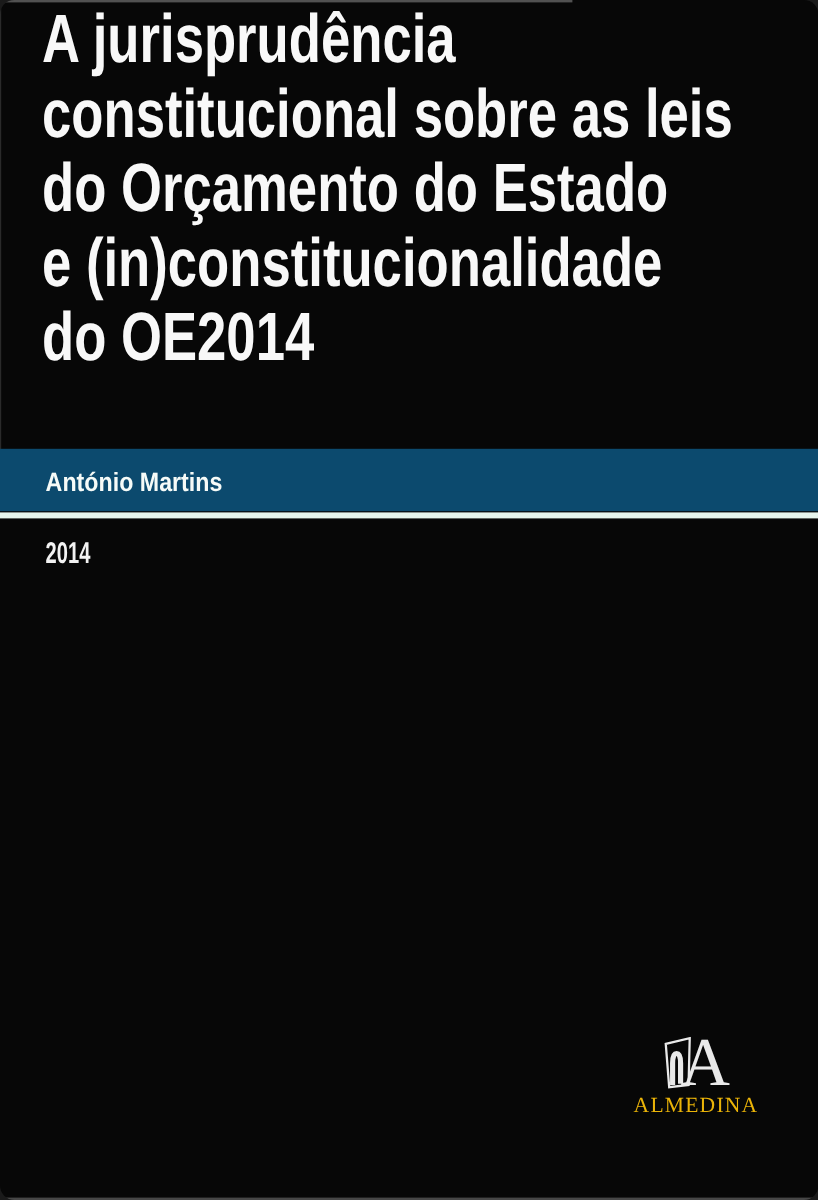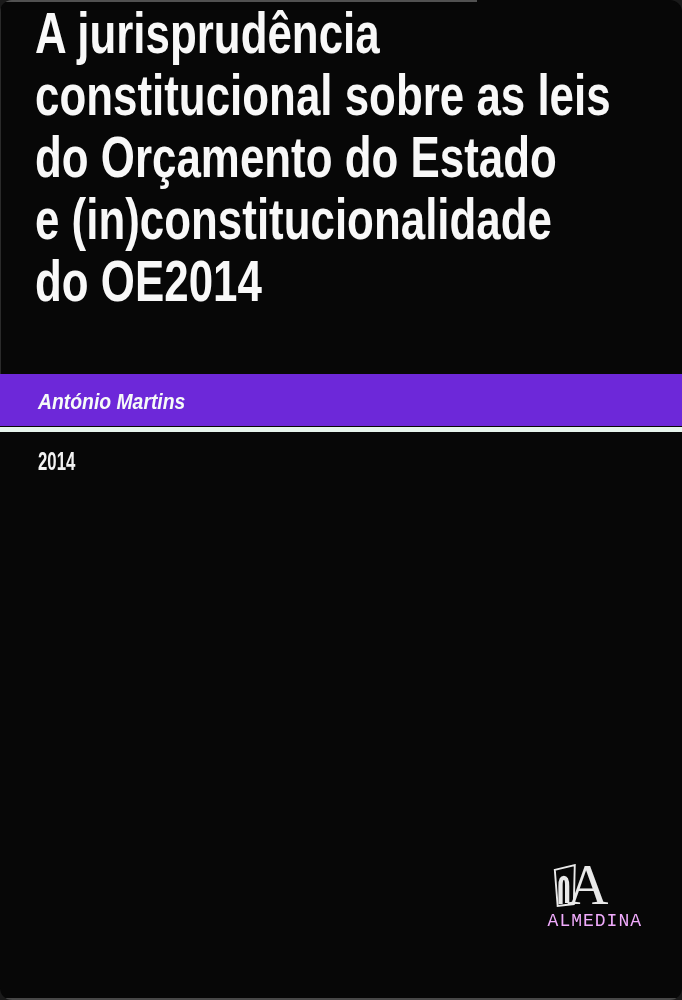--- a/index.html
+++ b/index.html
@@ -44,22 +44,21 @@
     transform: scaleX(0.77);
     transform-origin: left top;
     letter-spacing: 0;
   }
 
   
   .author-band {
     position: absolute;
     left: 0; top: 374px;
     width: 100%; height: 52px;
-    background: #6d28d9;
-    font-style: italic;
+    background: #0c4a6e;
   }
   .author {
     position: absolute;
     left: 38px; top: 15px;
     font-weight: bold;
     font-size: 22px;
     line-height: 26px;
     color: #f6fbf8;
     white-space: nowrap;
     transform: scaleX(0.88);
@@ -94,26 +93,25 @@
     color: #e9e9e9;
   }
   .publisher svg {
     display: block;
     margin: 0 auto;
     width: 58px;
     height: 44px;
   }
   .publisher-name {
     margin-top: 3px;
-    font-family: Liberation Mono, monospace;
+    font-family: Liberation Serif, serif;
     font-size: 18px;
     letter-spacing: 1px;
     white-space: nowrap;
-    color: #f0abfc;
-    text-align: right;
+    color: #eab308;
   }
 </style>
 </head>
 <body>
 
 <div class="cover">
 
   <div class="edge-top"></div>
   <div class="edge-left"></div>
   <div class="edge-bottom"></div>

